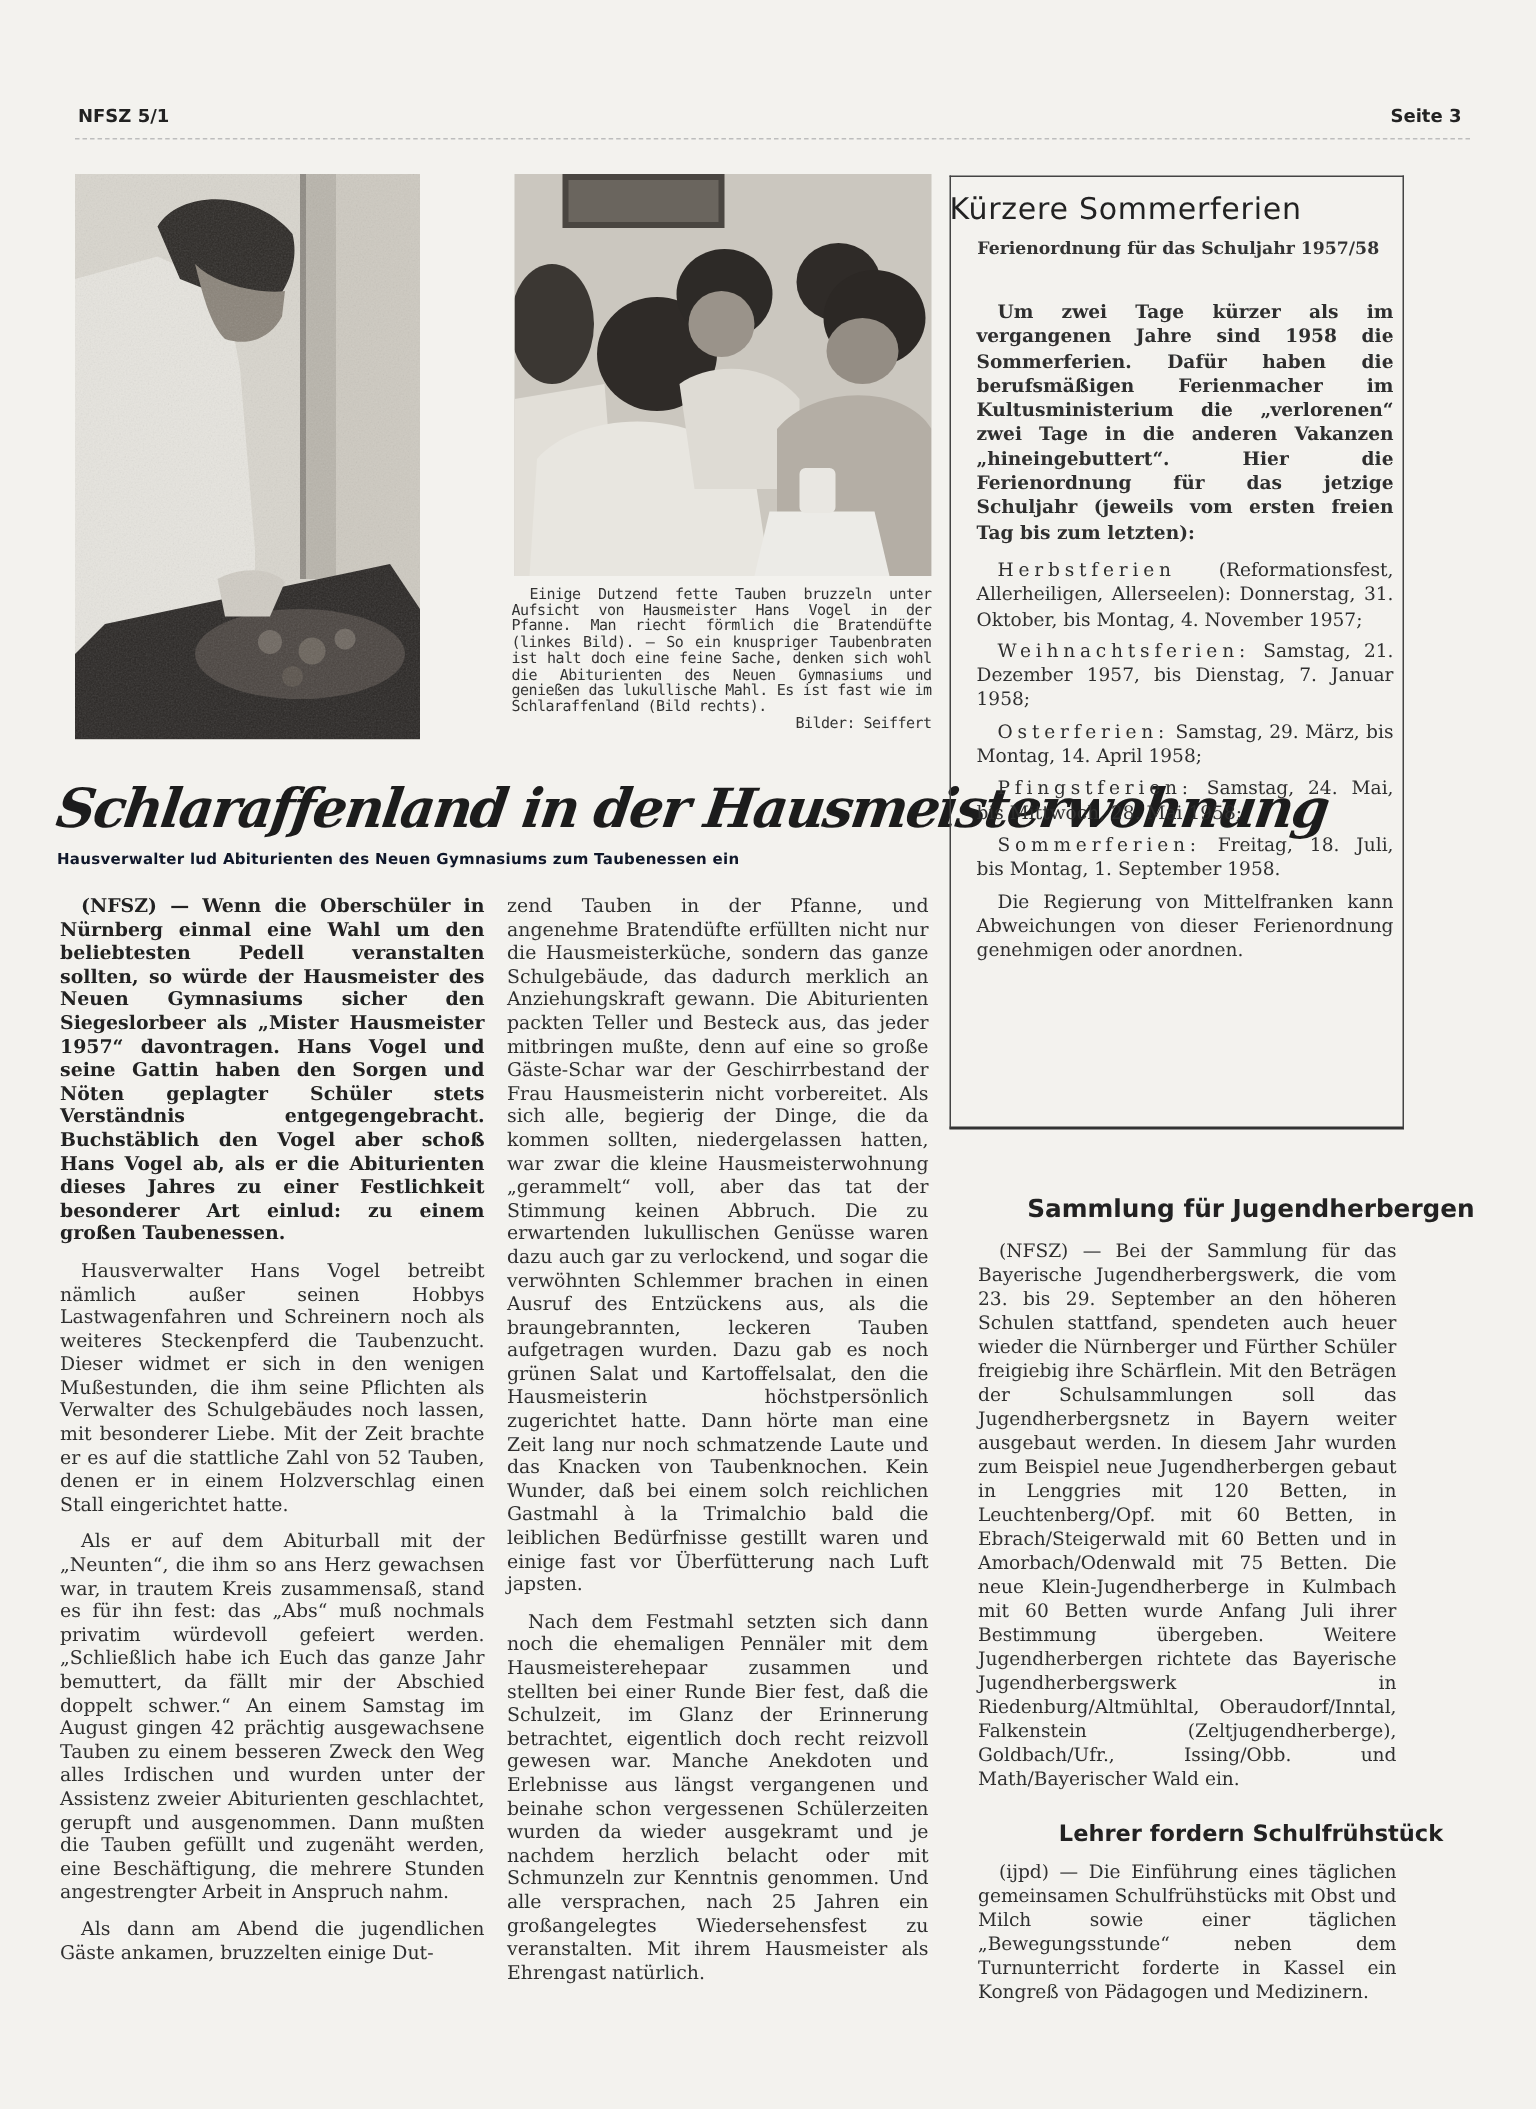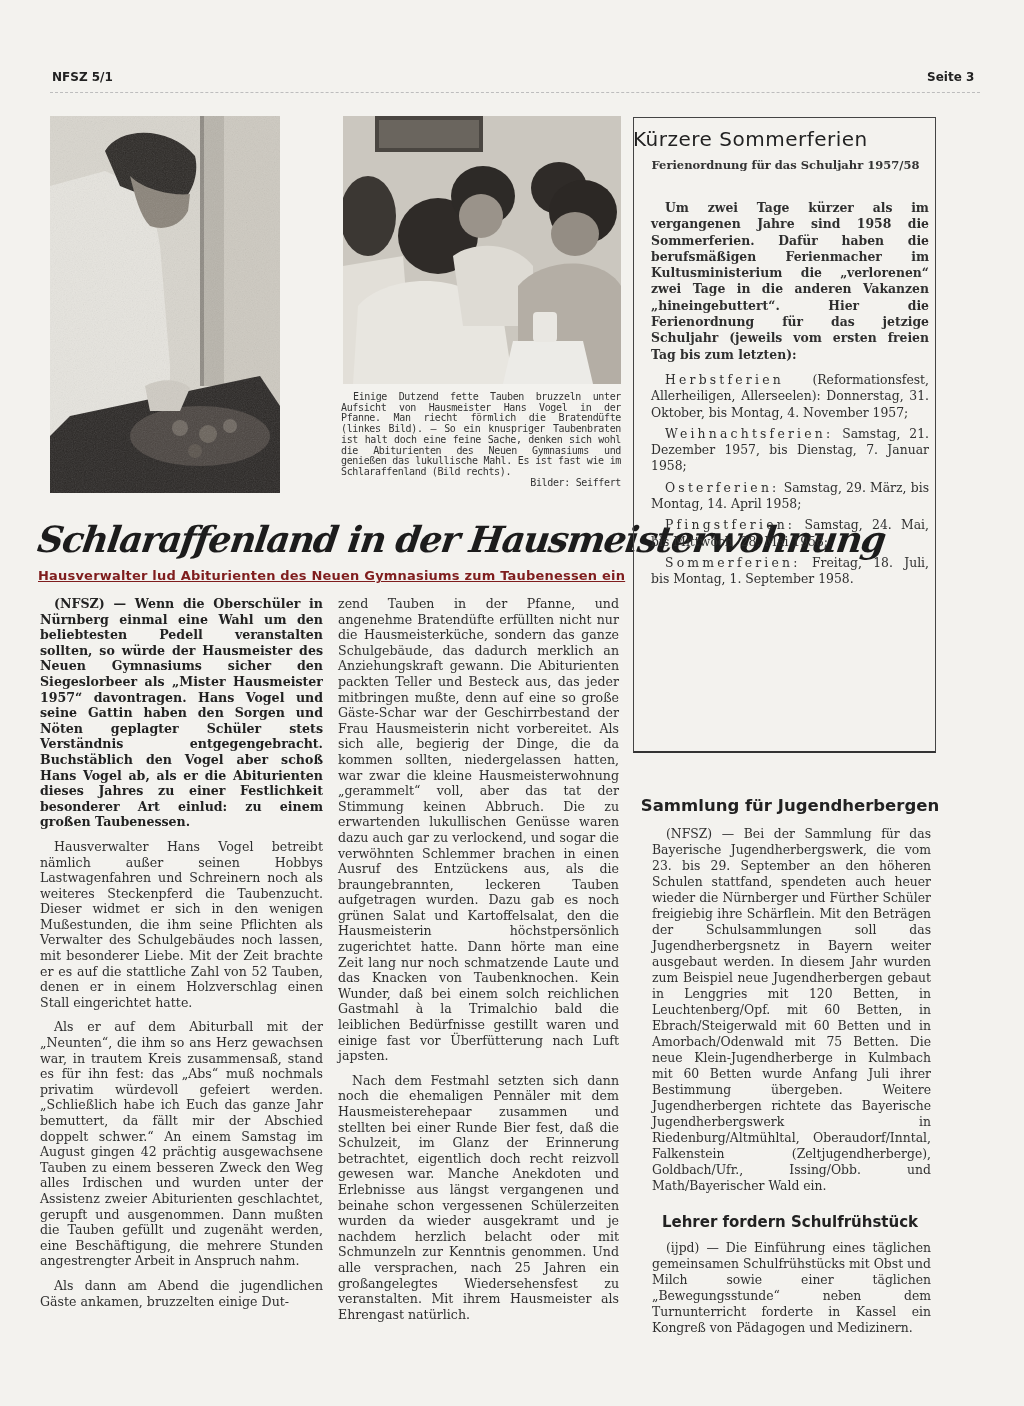--- a/index.html
+++ b/index.html
@@ -34,22 +34,22 @@
   .caption .credit { display:block; text-align:right; text-indent:0; }
 
   .headline {
     position:absolute; left:38px; top:518px; width:600px;
     font-family:"DejaVu Serif", serif; font-style:italic; font-weight:bold;
     font-size:36px; letter-spacing:-1.5px; color:#1c1c1c;
     transform:skewX(-8deg); white-space:nowrap;
   }
   .subheadline {
     position:absolute; left:38px; top:568px; width:595px;
-    font-family:"DejaVu Sans", sans-serif; font-weight:bold; font-size:13px;
-    letter-spacing:0.2px; color:#7f1d1d; white-space:nowrap;text-decoration:underline;
+    font-family:"DejaVu Sans", sans-serif; font-weight:bold; font-size:10px;
+    letter-spacing:0.2px; color:#0f172a; white-space:nowrap;
   }
 
   .col {
     position:absolute; font-size:12.6px; line-height:15.6px;
     text-align:justify; hyphens:manual; color:#2f2f2f;
   }
   .col p { margin:0 0 9px 0; text-indent:14px; }
   .col p.bold { font-weight:bold; color:#222; }
   .col1 { left:40px; top:596px; width:283px; }
   .col2 { left:338px; top:596px; width:281px; }
@@ -71,21 +71,21 @@
   .box-body {
     position:absolute; left:651px; top:200px; width:278px;
     font-size:12.4px; line-height:16.3px; text-align:justify; color:#2f2f2f;
   }
   .box-body p { margin:0 0 5px 0; text-indent:14px; }
   .box-body p.intro { font-weight:bold; margin-bottom:9px; }
   .spaced { letter-spacing:3.2px; }
 
   .side-h {
     position:absolute; text-align:center;
-    font-family:"DejaVu Sans", sans-serif; font-weight:bold; color:#222;
+    font-family:"DejaVu Sans", sans-serif; font-weight:bold; color:#222;margin-left:44px;
   }
   .sh1 { left:640px; top:796px; width:300px; font-size:16.5px; }
   .sh2 { left:640px; top:1213px; width:300px; font-size:15px; }
   .side-body {
     position:absolute; font-size:12.4px; line-height:16px; text-align:justify; color:#2f2f2f;
   }
   .side-body p { margin:0; text-indent:14px; }
   .sb1 { left:652px; top:826px; width:279px; }
   .sb2 { left:652px; top:1240px; width:279px; }
 </style>
@@ -170,20 +170,21 @@
 <div class="box"></div>
 <div class="box-title">Kürzere Sommerferien</div>
 <div class="box-subtitle">Ferienordnung für das Schuljahr 1957/58</div>
 <div class="box-body">
   <p class="intro">Um zwei Tage kürzer als im vergangenen Jahre sind 1958 die Sommerferien. Dafür haben die berufsmäßigen Ferienmacher im Kultusministerium die „verlorenen“ zwei Tage in die anderen Vakanzen „hineingebuttert“. Hier die Ferienordnung für das jetzige Schuljahr (jeweils vom ersten freien Tag bis zum letzten):</p>
   <p><span class="spaced">Herbstferien</span><span> (Reformationsfest, Allerheiligen, Allerseelen): Donnerstag, 31. Oktober, bis Montag, 4. November 1957;</span></p>
   <p><span class="spaced">Weihnachtsferien:</span><span> Samstag, 21. Dezember 1957, bis Dienstag, 7. Januar 1958;</span></p>
   <p><span class="spaced">Osterferien:</span><span> Samstag, 29. März, bis Montag, 14. April 1958;</span></p>
   <p><span class="spaced">Pfingstferien:</span><span> Samstag, 24. Mai, bis Mittwoch, 28. Mai 1958;</span></p>
   <p><span class="spaced">Sommerferien:</span><span> Freitag, 18. Juli, bis Montag, 1. September 1958.</span></p>
+  <p>Die Regierung von Mittelfranken kann Abweichungen von dieser Ferienordnung genehmigen oder anordnen.</p>
 </div>
 
 <div class="side-h sh1">Sammlung für Jugendherbergen</div>
 <div class="side-body sb1">
   <p>(NFSZ) — Bei der Sammlung für das Bayerische Jugendherbergswerk, die vom 23. bis 29. September an den höheren Schulen stattfand, spendeten auch heuer wieder die Nürnberger und Fürther Schüler freigiebig ihre Schärflein. Mit den Beträgen der Schulsammlungen soll das Jugendherbergsnetz in Bayern weiter ausgebaut werden. In diesem Jahr wurden zum Beispiel neue Jugendherbergen gebaut in Lenggries mit 120 Betten, in Leuchtenberg/Opf. mit 60 Betten, in Ebrach/Steigerwald mit 60 Betten und in Amorbach/Odenwald mit 75 Betten. Die neue Klein-Jugendherberge in Kulmbach mit 60 Betten wurde Anfang Juli ihrer Bestimmung übergeben. Weitere Jugendherbergen richtete das Bayerische Jugendherbergswerk in Riedenburg/Altmühltal, Oberaudorf/Inntal, Falkenstein (Zeltjugendherberge), Goldbach/Ufr., Issing/Obb. und Math/Bayerischer Wald ein.</p>
 </div>
 
 <div class="side-h sh2">Lehrer fordern Schulfrühstück</div>
 <div class="side-body sb2">
   <p>(ijpd) — Die Einführung eines täglichen gemeinsamen Schulfrühstücks mit Obst und Milch sowie einer täglichen „Bewegungsstunde“ neben dem Turnunterricht forderte in Kassel ein Kongreß von Pädagogen und Medizinern.</p>

